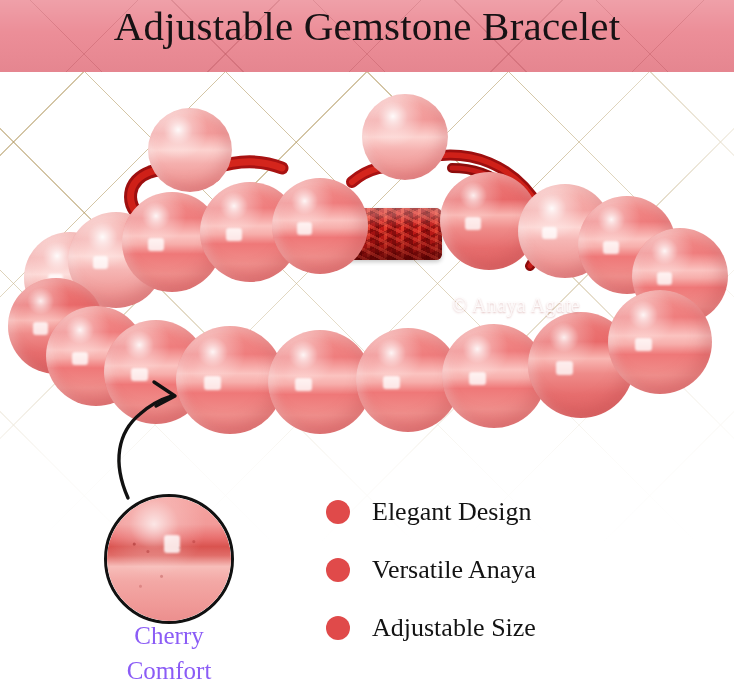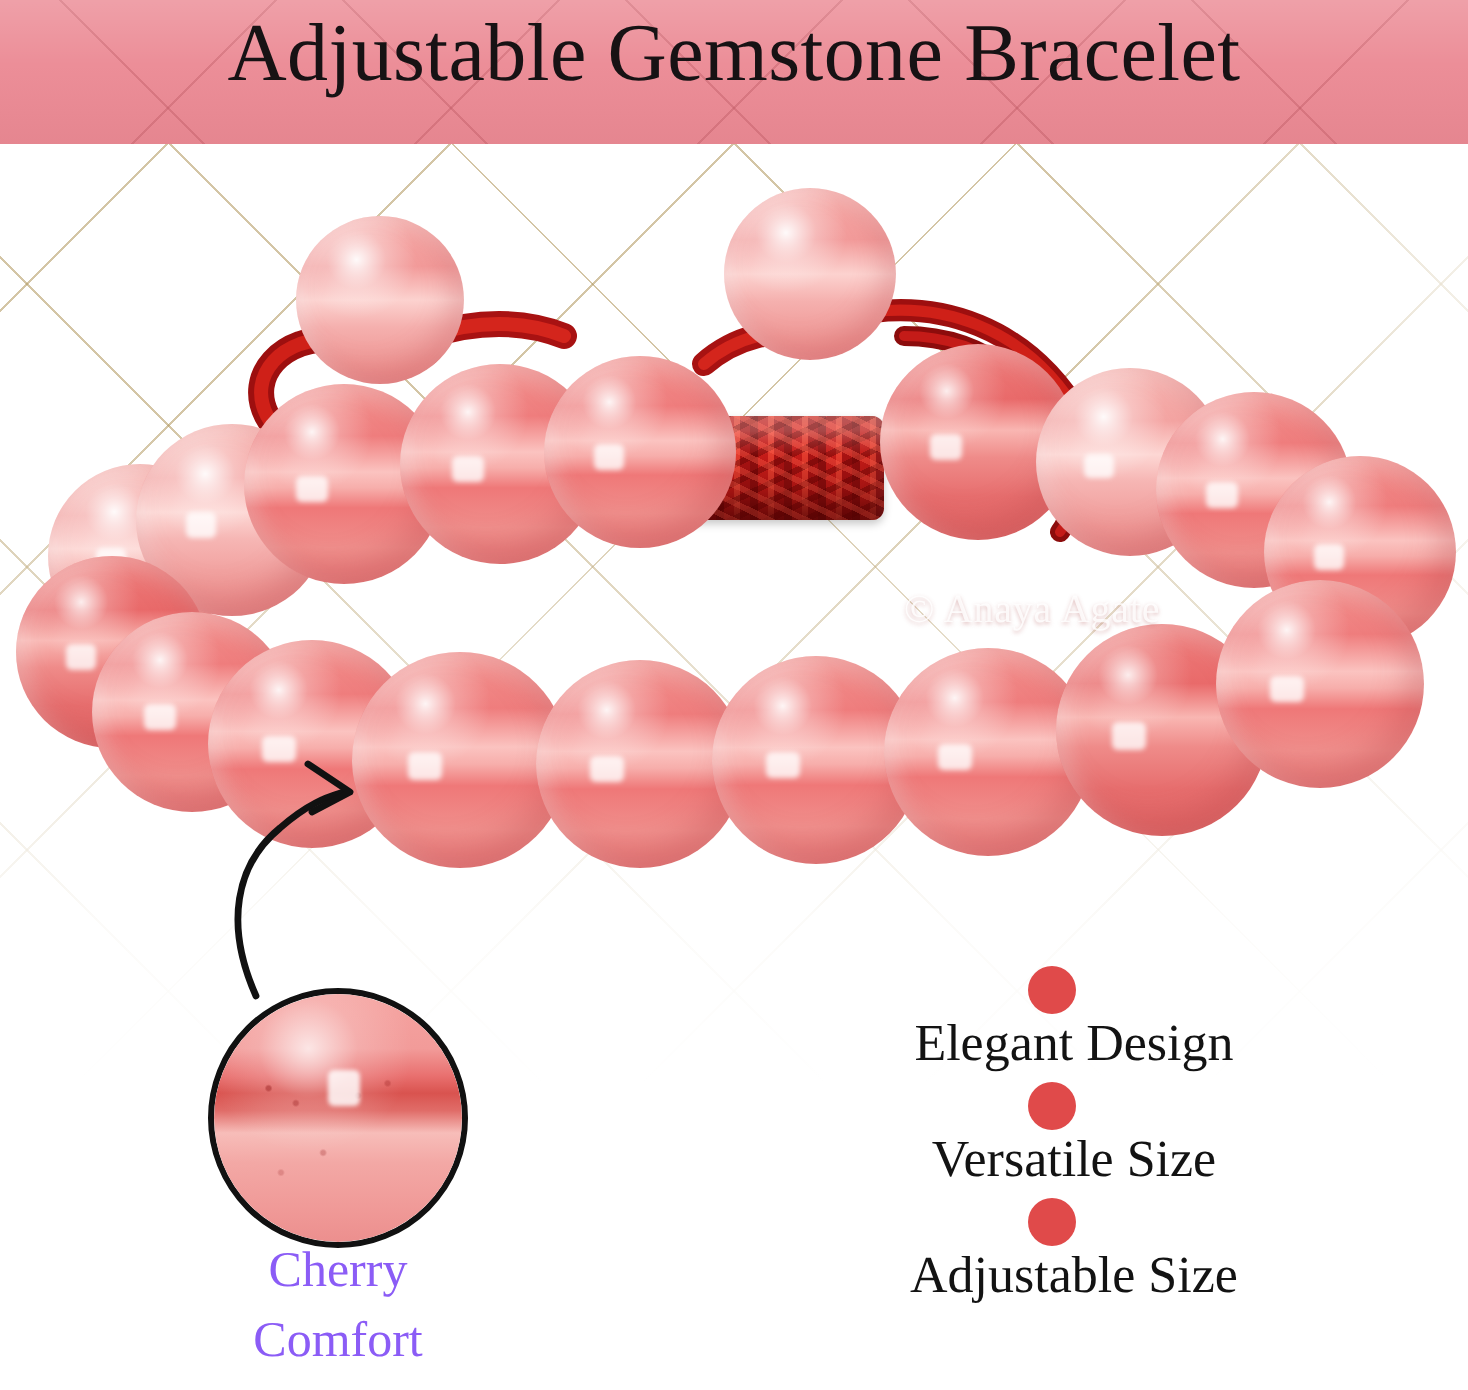--- a/index.html
+++ b/index.html
@@ -208,21 +208,21 @@
     position:absolute;left:40px;top:618px;width:258px;
     text-align:center;
     font-size:25px;line-height:35px;color:#8b5cf6;
   }
   .callout-label span{display:block;}
 
   
   .features{position:absolute;left:326px;top:483px;width:400px;}
   .feature-row{
     position:relative;height:58px;
-    display:flex;align-items:center;flex-direction:column;
+    display:flex;align-items:center;
   }
   .feature-dot{
     width:24px;height:24px;border-radius:50%;
     background:#e04a4a;
     flex:0 0 24px;
   }
   .feature-text{
     margin-left:22px;
     font-size:26px;line-height:30px;color:#131313;
     white-space:nowrap;
@@ -307,21 +307,21 @@
     <span>Comfort</span>
   </div>
 
   <div class="features">
     <div class="feature-row">
       <div class="feature-dot"></div>
       <div class="feature-text">Elegant Design</div>
     </div>
     <div class="feature-row">
       <div class="feature-dot"></div>
-      <div class="feature-text">Versatile Size</div>
+      <div class="feature-text">Versatile Anaya</div>
     </div>
     <div class="feature-row">
       <div class="feature-dot"></div>
       <div class="feature-text">Adjustable Size</div>
     </div>
   </div>
 
 </div>
 
 </body></html>

